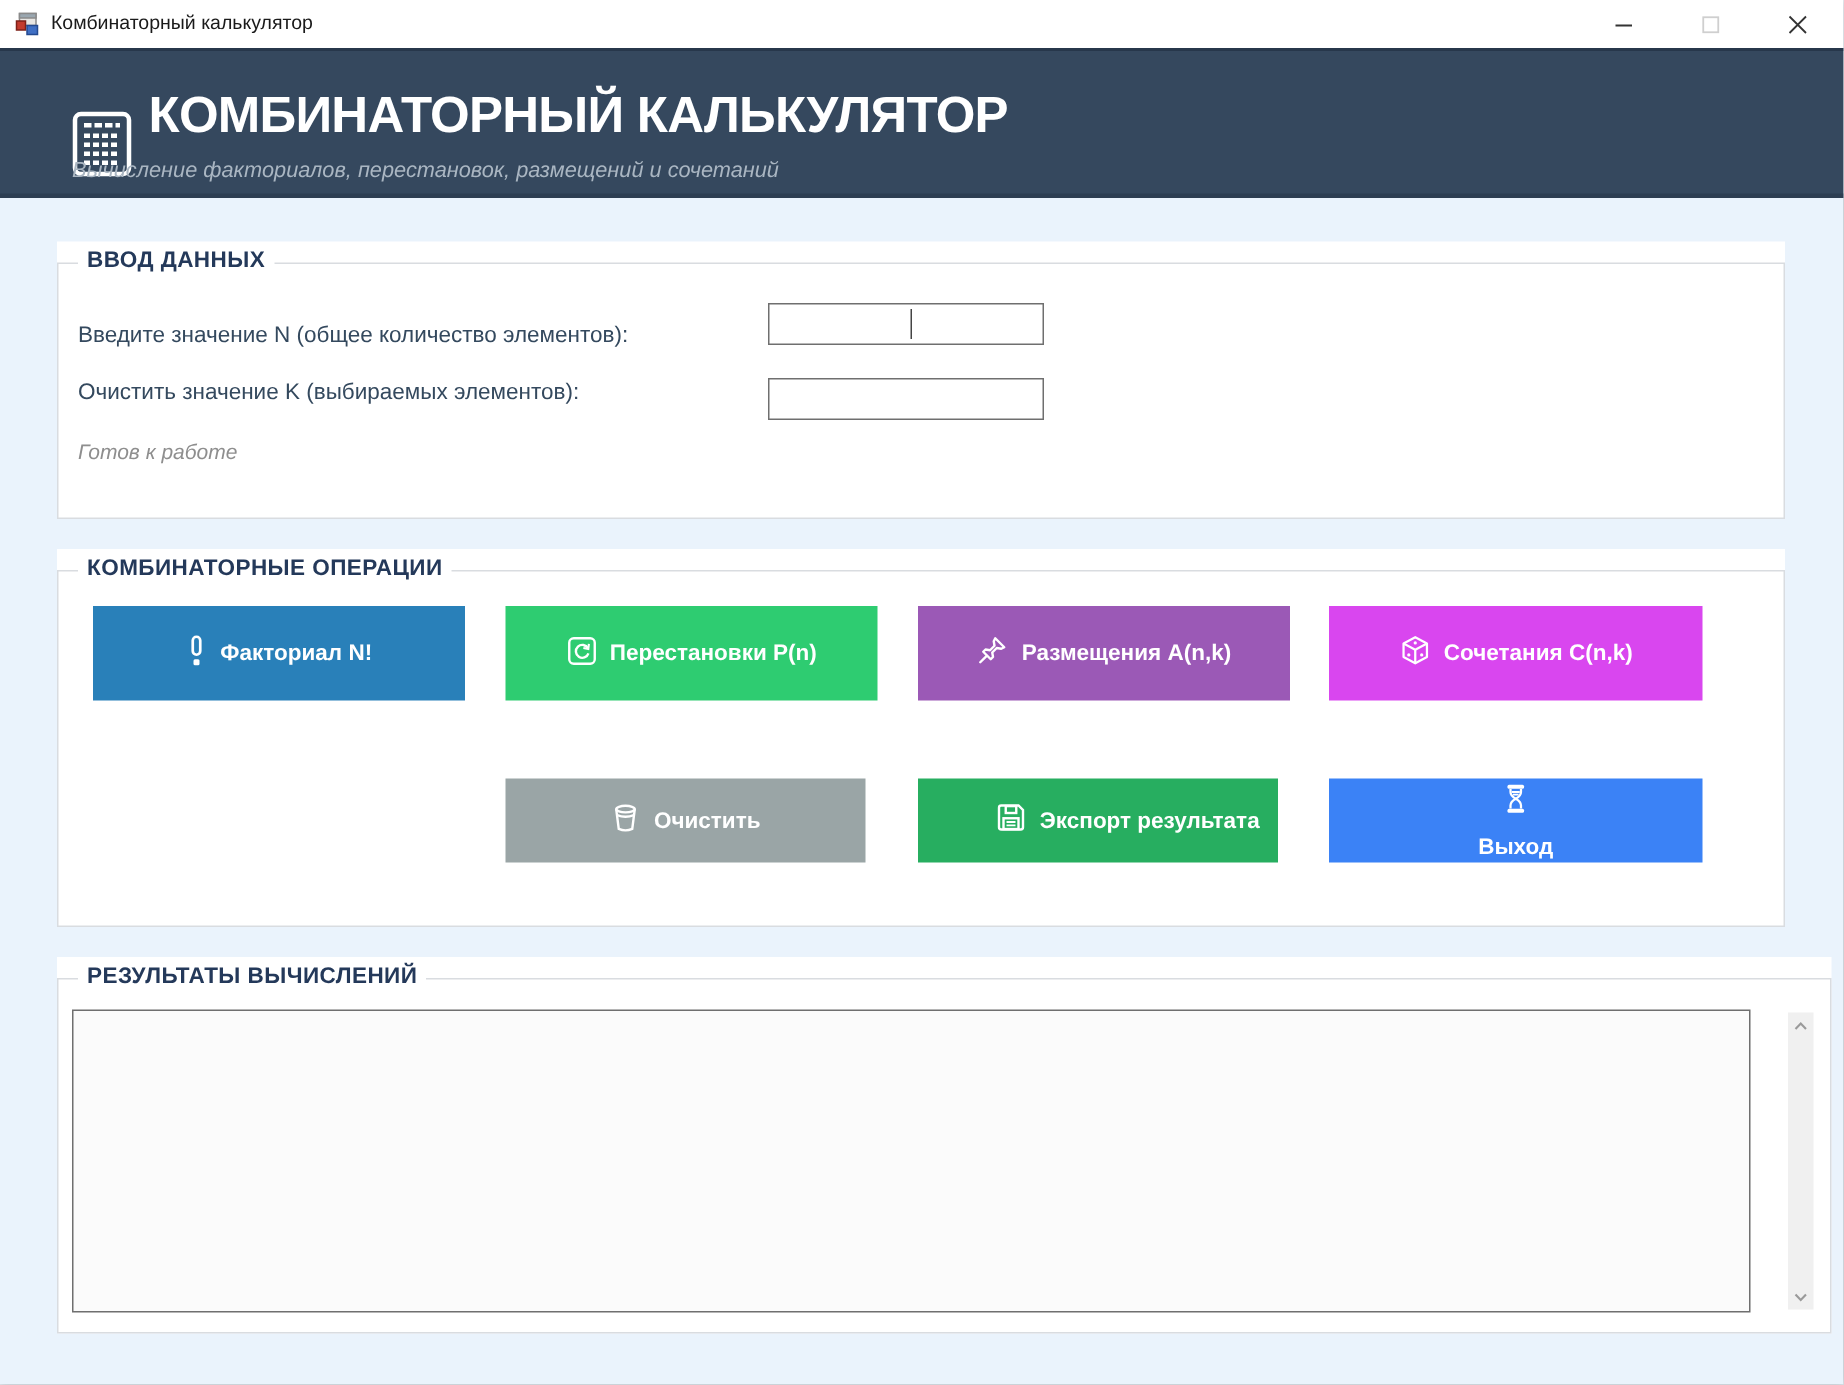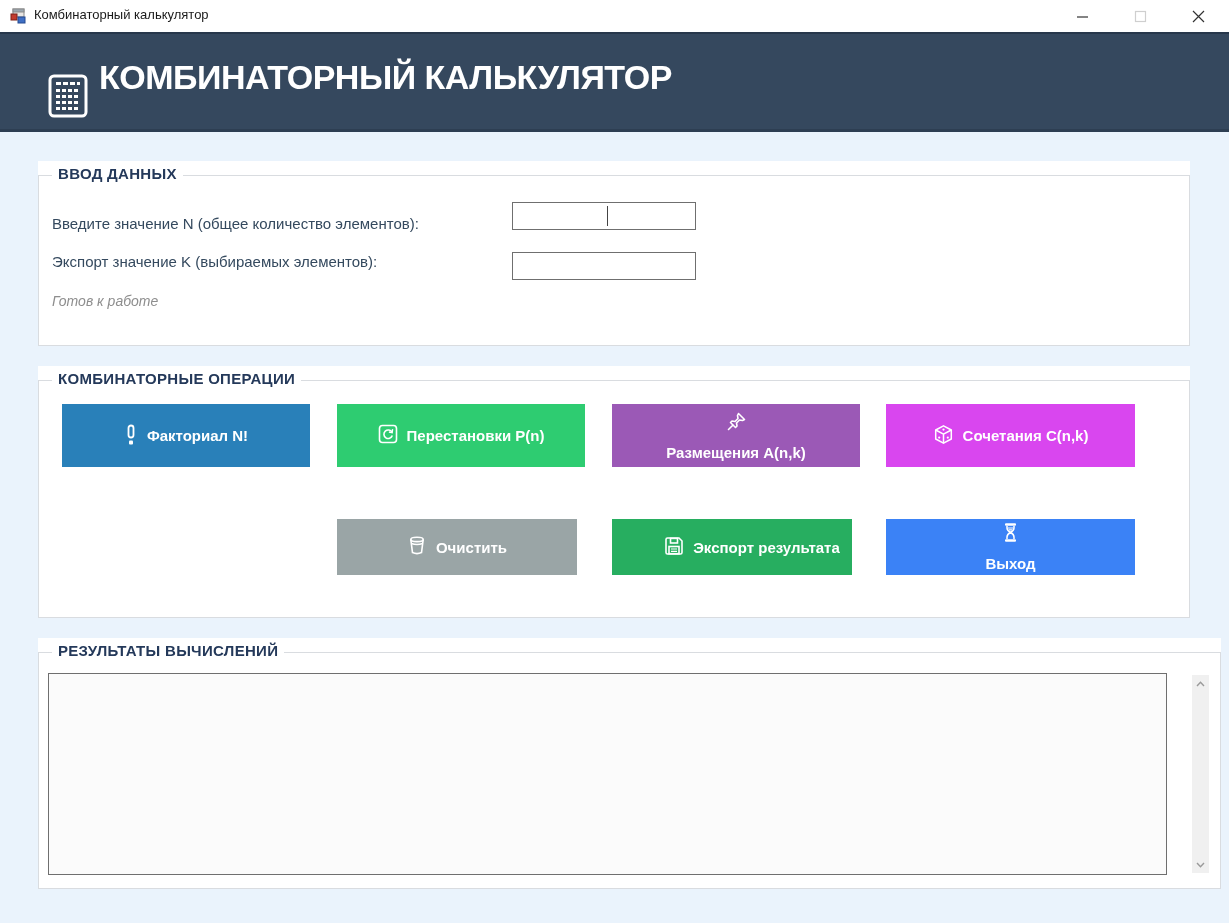--- a/index.html
+++ b/index.html
@@ -100,31 +100,32 @@
             <rect x="20" y="27" width="4" height="3"></rect>
             <rect x="26" y="27" width="4" height="3"></rect>
           <rect x="8" y="33" width="4" height="3"></rect>
             <rect x="14" y="33" width="4" height="3"></rect>
             <rect x="20" y="33" width="4" height="3"></rect>
             <rect x="26" y="33" width="4" height="3"></rect>
         </g>
       </svg>
     </span>
     <div class="h-title">КОМБИНАТОРНЫЙ КАЛЬКУЛЯТОР</div>
+    <div class="h-sub">Вычисление факториалов, перестановок, размещений и сочетаний</div>
   </div>
 
   <div class="panel p-input">
     <div class="pborder"></div>
     <span class="ptitle">ВВОД ДАННЫХ</span>
 
     <span class="fieldlabel" style="top:42px;margin-top:12px;">Введите значение N (общее количество элементов):</span>
     <input class="textinput" style="top: 41px;" value="">
     <span class="caret"></span>
 
-    <span class="fieldlabel" style="top:92px;">Экспорт значение K (выбираемых элементов):</span>
+    <span class="fieldlabel" style="top:92px;">Очистить значение K (выбираемых элементов):</span>
     <input class="textinput" style="top: 91px;" value="">
 
     <span class="status">Готов к работе</span>
   </div>
 
   <div class="panel p-ops">
     <div class="pborder"></div>
     <span class="ptitle">КОМБИНАТОРНЫЕ ОПЕРАЦИИ</span>
 
     <button class="opbtn row1 bx1" style="background-color: rgb(41, 128, 185);">
@@ -141,21 +142,21 @@
       <span>
         <svg width="20" height="20" viewBox="0 0 20 20" fill="none" stroke="#fff" stroke-width="1.6">
           <rect x="1.5" y="1.5" width="17" height="17" rx="3"></rect>
           <path d="M14 8.2 A4.3 4.3 0 1 0 14.3 11.6"></path>
           <path d="M14.6 5.2 L14.2 8.6 L10.9 8.0" stroke-width="1.4"></path>
         </svg>
       </span>
       <span>Перестановки P(n)</span>
     </button>
 
-    <button class="opbtn row1 bx3" style="background-color: rgb(155, 89, 182); flex-direction: column;">
+    <button class="opbtn row1 bx3" style="background-color: rgb(155, 89, 182);">
       <span>
         <svg width="21" height="21" viewBox="0 0 21 21" fill="none" stroke="#fff" stroke-width="1.6" stroke-linejoin="round">
           <path d="M12.5 2.5 L18.5 8.5 L16.5 9.5 L13.5 9 L10.5 12 L11 15 L9.5 16.5 L4.5 11.5 L6 10 L9 10.5 L12 7.5 L11.5 4.5 Z"></path>
           <path d="M2.5 18.5 L6.8 14.2" stroke-linecap="round"></path>
         </svg>
       </span>
       <span>Размещения A(n,k)</span>
     </button>
 
     <button class="opbtn row1 bx4" style="background-color: #d946ef;">

